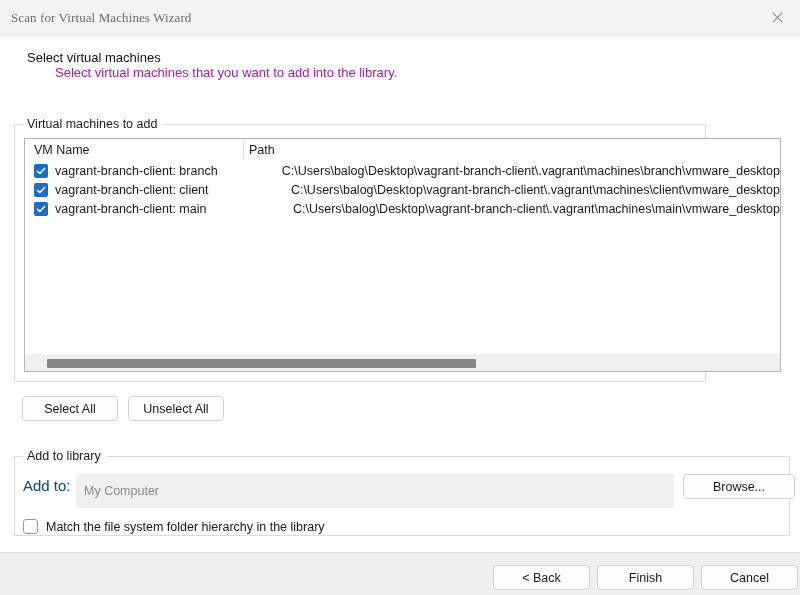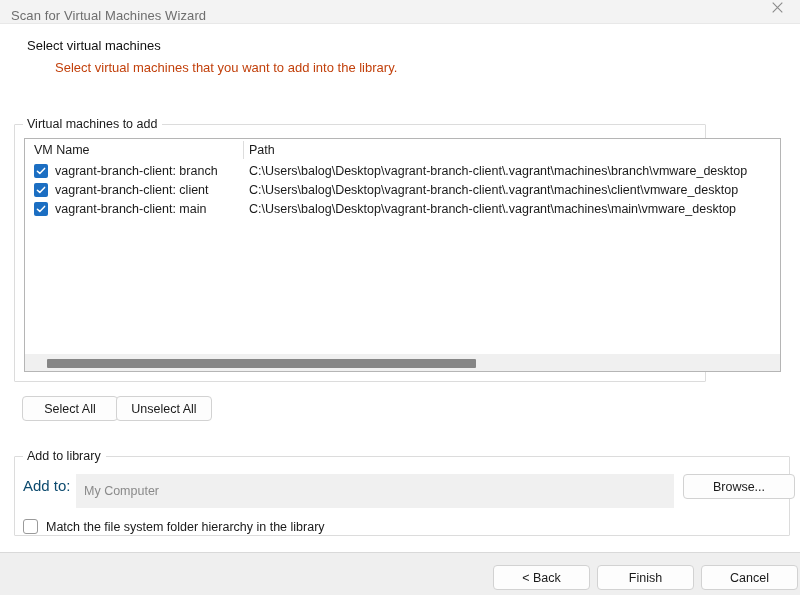--- a/index.html
+++ b/index.html
@@ -12,27 +12,28 @@
     background: #ffffff;
     font-family: "Liberation Sans", sans-serif;
     font-size: 12.5px;
     color: #1a1a1a;
     overflow: hidden;
     position: relative;
   }
 
   
   .titlebar {
-    height: 24px;
+    height: 36px;
     background: #f3f3f3;
     display: flex;
-    align-items: flex-end;
+    align-items: center;
     justify-content: space-between;
     border-bottom: 1px solid #e8e8e8;
     box-sizing: border-box;
+    font-family: Liberation Serif, serif;
   }
   .titlebar-title {
     padding-left: 11px;
     font-size: 13px;
     color: #6e6e6e;
     letter-spacing: .1px;
     white-space: nowrap;
   }
   .titlebar-close {
     width: 46px;
@@ -50,23 +51,22 @@
     background: #ffffff;
   }
   .header-title {
     font-weight: normal;
     font-size: 13px;
     color: #111;
     margin-left: 27px;
   }
   .header-sub {
     font-size: 13px;
-    color: #c2410c;
+    color: #a21caf;
     margin-left: 55px;
-    margin-top: 7px;
   }
 
   
   .groupbox {
     position: absolute;
     border: 1px solid #dcdcdc;
     border-radius: 1px;
     box-sizing: border-box;
   }
   .groupbox-legend {
@@ -126,20 +126,21 @@
   .lb-colsep {
     position: absolute;
     left: 218px;
     top: 2px;
     width: 1px;
     height: 18px;
     background: #dddddd;
   }
   .lb-rows {
     position: relative;
+    text-align: right;
   }
   .lb-row {
     display: flex;
     height: 19px;
     align-items: center;
     white-space: nowrap;
   }
   .lb-row .cell-name {
     width: 218px;
     box-sizing: border-box;
@@ -211,21 +212,21 @@
   }
   #btn-select-all {
     position: absolute;
     left: 22px;
     top: 396px;
     width: 96px;
     height: 25px;
   }
   #btn-unselect-all {
     position: absolute;
-    left: 116px;
+    left: 128px;
     top: 396px;
     width: 96px;
     height: 25px;
   }
   #btn-browse {
     position: absolute;
     left: 683px;
     top: 474px;
     width: 112px;
     height: 25px;

